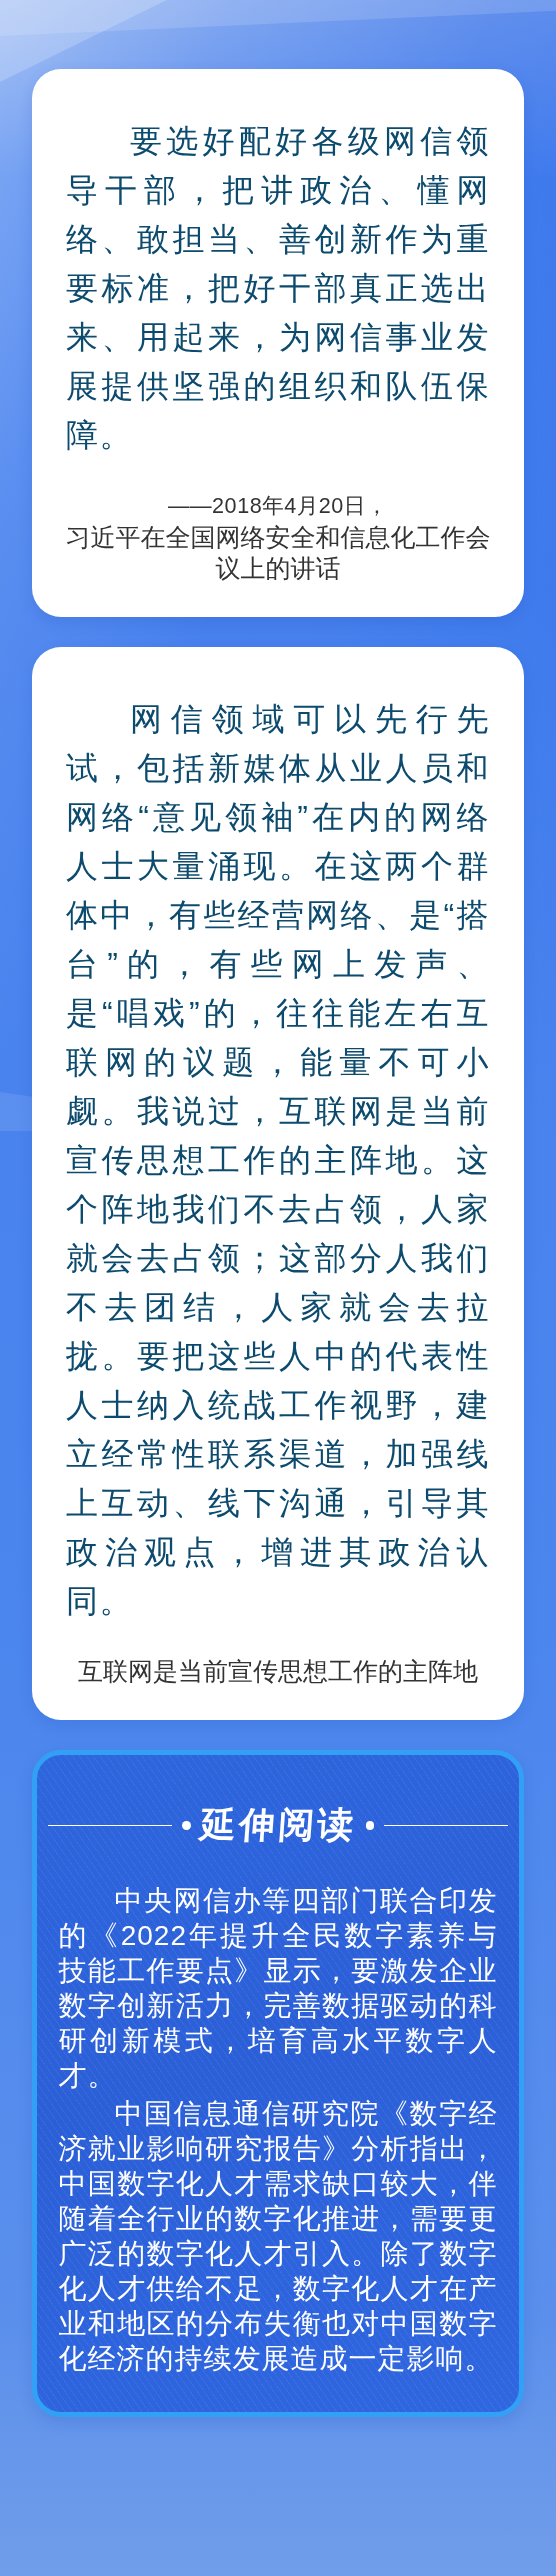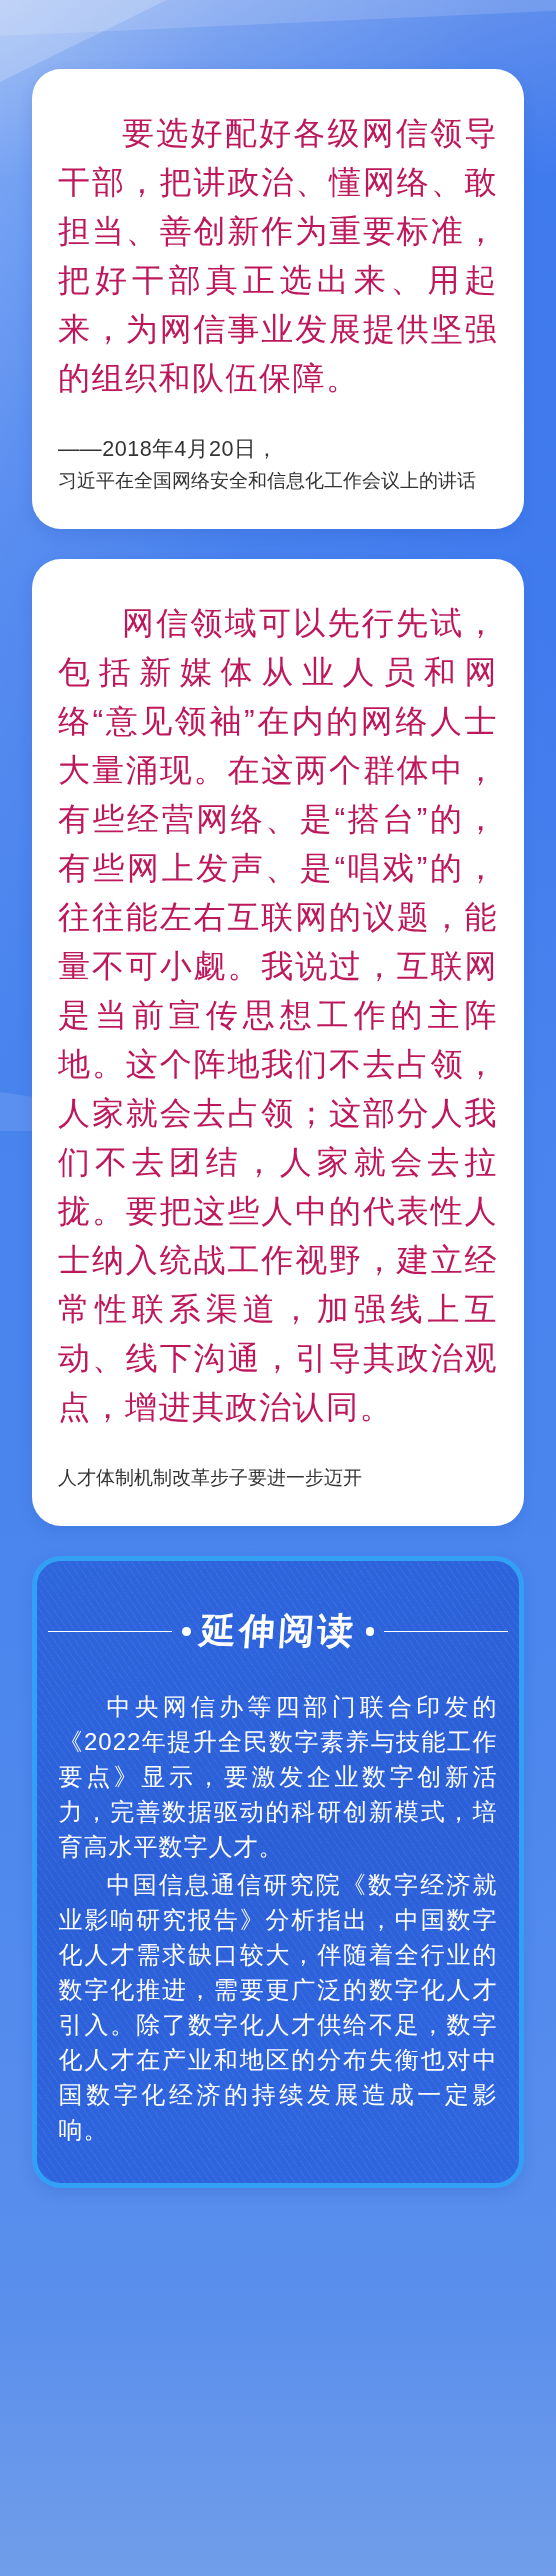--- a/index.html
+++ b/index.html
@@ -31,40 +31,40 @@
     position:relative;
     margin:0 32px 30px 32px;
     background:#ffffff;
     border-radius:29px;
     padding:40px 26px 33px 26px;
     box-sizing:border-box;
     box-shadow:0 5.2px 13.4px rgba(25,70,175,0.16);
   }
   .card:first-of-type{margin-top:69px;}
   .quote{
-    margin:0;
-    color:#be185d;
+    margin:8px;
+    color:#0c4a6e;
     font-size:32px;
     line-height:49px;
     letter-spacing:1.5px;
     text-align:justify;
     text-indent:2em;
   }
   .attrib{
     margin-top:30px;
-    text-align:left;
+    text-align:center;
     color:#333333;
   }
   .attrib .date{
     font-size:21.6px;
     line-height:32px;
     letter-spacing:0.5px;
   }
   .attrib .source{
-    font-size:19px;
+    font-size:25px;
     line-height:31px;
     letter-spacing:0px;
   }
 
   
   .ext-card{
     position:relative;
     margin:6.2px 32px 0 32px;
     border:5.2px solid #31a0f5;
     border-radius:29px;
@@ -83,21 +83,21 @@
   .ext-rule{flex:0 0 auto;width:124px;height:1.5px;background:#ffffff;}
   .ext-dot{flex:0 0 auto;width:8.8px;height:8.8px;border-radius:50%;background:#ffffff;}
   .ext-title{
     font-size:36px;font-weight:800;letter-spacing:3.1px;
     transform:skewX(-4deg);
     white-space:nowrap;
   }
   .ext-para{
     margin:0;
     color:#ffffff;
-    font-size:24px;
+    font-size:28px;
     line-height:35px;
     letter-spacing:1px;
     text-align:justify;
     text-indent:2em;
   }
   .ext-para + .ext-para{margin-top:3.1px;}
 </style>
 </head>
 <body>
 
@@ -112,21 +112,21 @@
     <div class="attrib">
       <div class="date">——2018年4月20日，</div>
       <div class="source">习近平在全国网络安全和信息化工作会议上的讲话</div>
     </div>
   </section>
 
 
   <section class="card">
     <p class="quote">网信领域可以先行先试，包括新媒体从业人员和网络“意见领袖”在内的网络人士大量涌现。在这两个群体中，有些经营网络、是“搭台”的，有些网上发声、是“唱戏”的，往往能左右互联网的议题，能量不可小觑。我说过，互联网是当前宣传思想工作的主阵地。这个阵地我们不去占领，人家就会去占领；这部分人我们不去团结，人家就会去拉拢。要把这些人中的代表性人士纳入统战工作视野，建立经常性联系渠道，加强线上互动、线下沟通，引导其政治观点，增进其政治认同。</p>
     <div class="attrib">
-      <div class="source">人才体制机制改革步子要进一步迈开</div>
+      <div class="source">互联网是当前宣传思想工作的主阵地</div>
     </div>
   </section>
 
   <section class="ext-card">
     <div class="ext-title-row">
       <span class="ext-rule"></span>
       <span class="ext-dot"></span>
       <span class="ext-title">延伸阅读</span>
       <span class="ext-dot"></span>
       <span class="ext-rule"></span>

